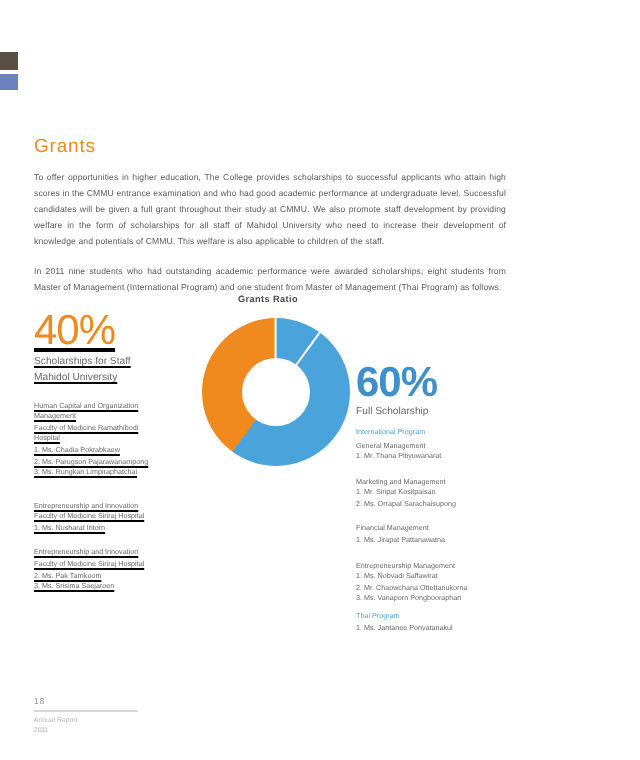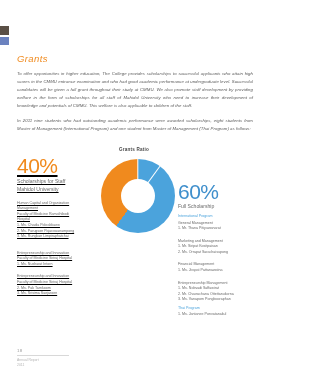--- a/index.html
+++ b/index.html
@@ -10,21 +10,21 @@
     overflow:hidden;
     position:relative;
   }
   .page{position:absolute;inset:0;background:#fff;}
 
   
   .deco{position:absolute;left:0;top:26px;width:9px;}
   .deco .d1{width:9px;height:9px;background:#5a4f45;}
   .deco .d2{width:9px;height:8px;background:#6b82bf;margin-top:2px;}
 
-  .content{position:absolute;left:17px;top:53px;width:236px;font-style:italic;}
+  .content{position:absolute;left:17px;top:68px;width:236px;}
 
   h1.section-title{
     margin:0 0 6px 0;
     font-size:9.5px;
     font-weight:normal;
     letter-spacing:.4px;
     color:#f08a1e;
   }
 
   p.body{
@@ -85,21 +85,21 @@
   }
   .list-group{margin-top:7px;}
   .list-head{font-size:3.6px;color:#6a6a6a;line-height:1.55;}
   .list-item{font-size:3.6px;color:#6a6a6a;line-height:1.55;}
   .group-gap{height:4px;}
 
   
   .col-right{position:absolute;left:178px;top:36px;width:86px;}
   .pct-right{
     font-size:21px;color:#3f8fcc;line-height:1;
-    letter-spacing:-.5px;font-weight:normal;
+    letter-spacing:-.5px;font-weight:bold;
   }
   .pct-right-sub{
     font-size:5.1px;color:#6a6a6a;line-height:1.55;margin-top:1px;
   }
   .prog-head{font-size:3.6px;color:#4ba3dc;line-height:1.6;margin-top:3px;}
 
   
   .footer{position:absolute;left:17px;bottom:12px;width:60px;}
   .page-num{font-size:4.4px;color:#9a9a9a;letter-spacing:.3px;}
   .footer-line{

